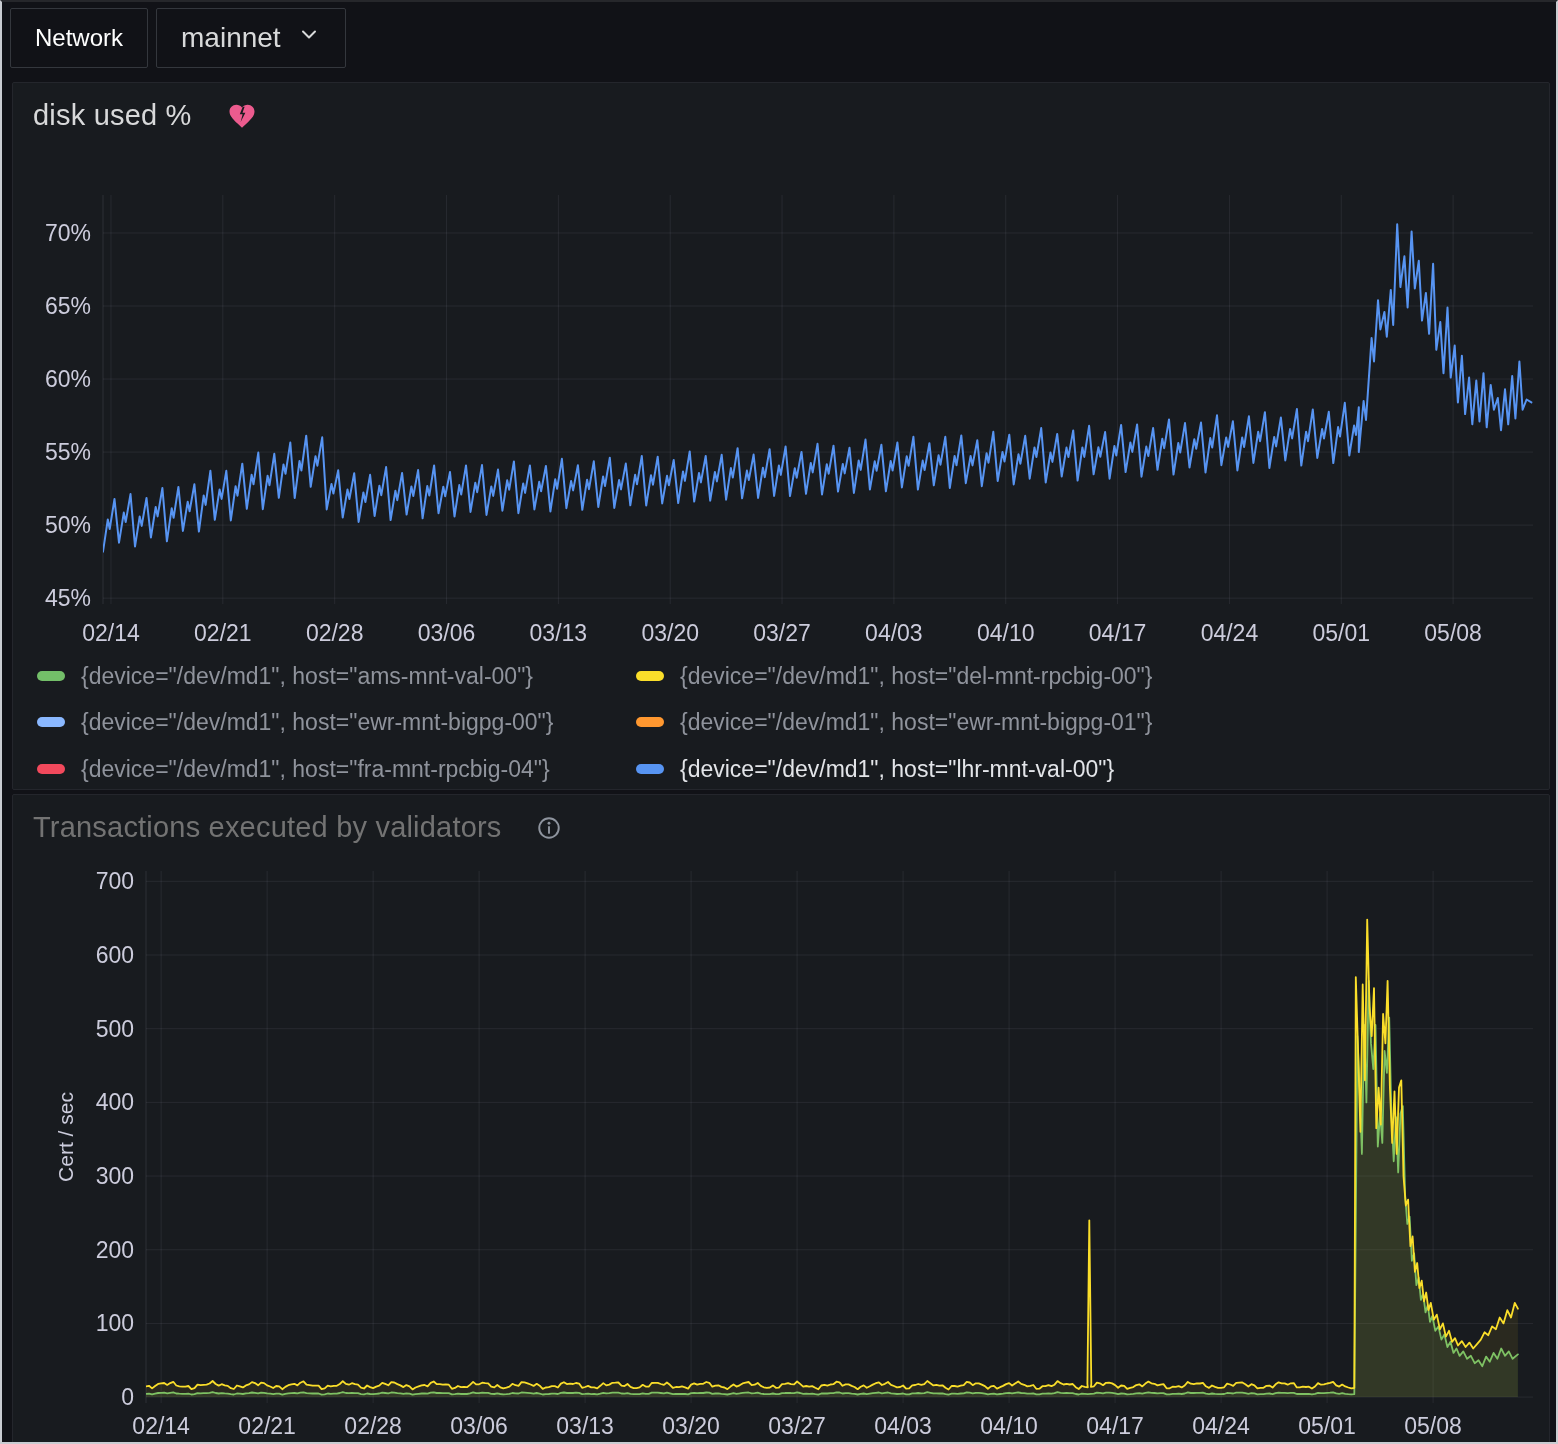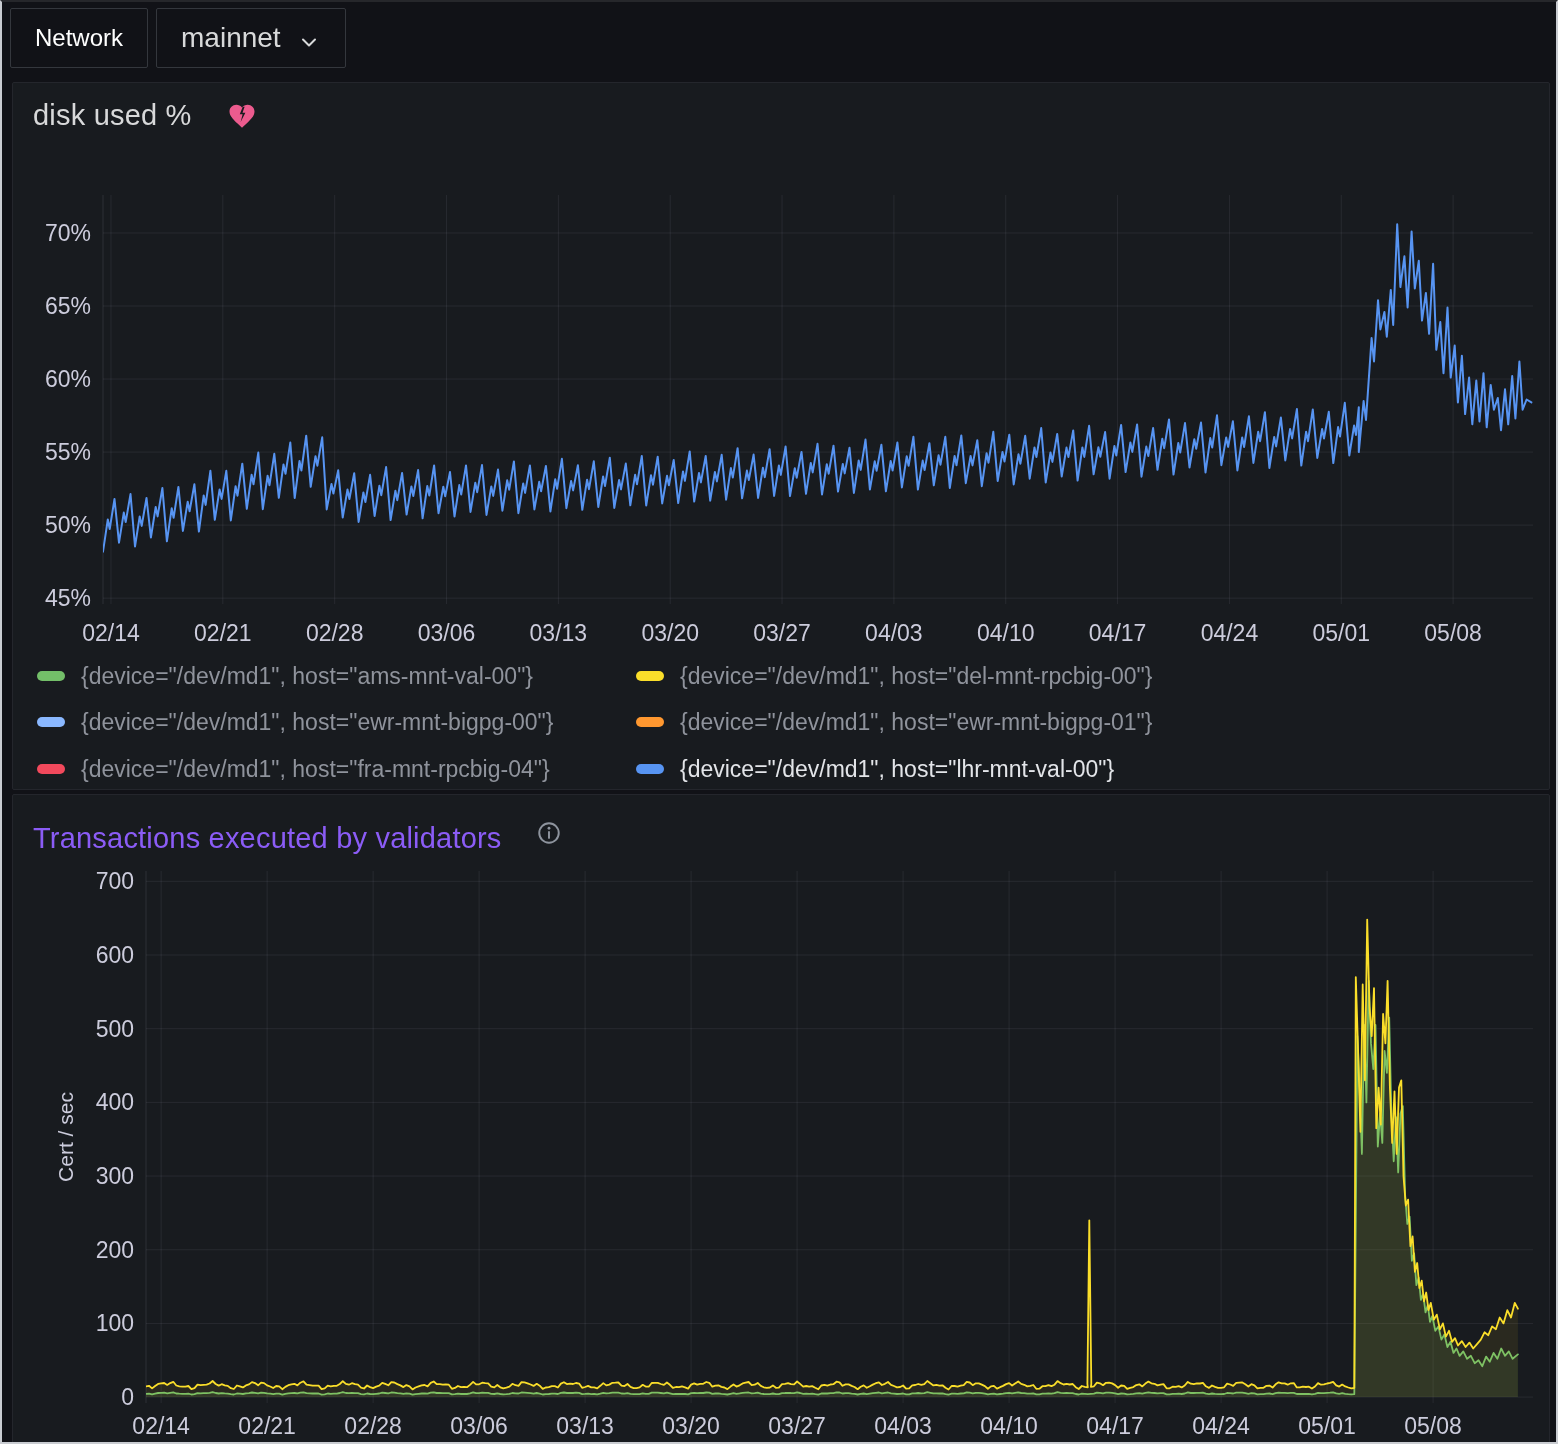--- a/index.html
+++ b/index.html
@@ -9,30 +9,30 @@
     border:2px solid #c9ccd1;border-top-color:#26272b;
     font-family:"Liberation Sans","DejaVu Sans",sans-serif;
     -webkit-font-smoothing:antialiased;
   }
   .topbar{position:absolute;left:8px;top:6px;display:flex;gap:8px;}
   .var-box{
     display:inline-flex;align-items:center;height:60px;box-sizing:border-box;
     border:1px solid #34373d;border-radius:2px;background:#111217;padding:0 24px;
   }
   .var-label{color:#ffffff;font-size:24px;font-weight:500;}
-  .var-value{color:#D8D9DA;font-size:28px;font-weight:500;display:flex;align-items:flex-end;gap:16px;}
+  .var-value{color:#D8D9DA;font-size:28px;font-weight:500;display:flex;align-items:flex-start;gap:16px;}
   .panel{
     position:absolute;left:10px;width:1538px;box-sizing:border-box;
     background:#181B1F;border:1px solid #24262c;border-radius:2px;
   }
   #panel-disk{top:80px;height:708px;}
   #panel-tx{top:792px;height:650px;}
   .panel-title-row{position:absolute;left:20px;top:16px;display:flex;align-items:center;}
   .panel-title{color:#D8D9DA;font-size:29px;font-weight:500;letter-spacing:.2px;}
-  .panel-title.dim{color:#8b5cf6;margin-top:11px;}
+  .panel-title.dim{color:#737373;}
   .chart-svg{position:absolute;left:0;top:0;}
   svg text{font-family:"Liberation Sans","DejaVu Sans",sans-serif;font-size:23px;fill:#CCCCDC;}
   .legend{position:absolute;left:0;top:570px;width:100%;}
   .legend-item{position:absolute;display:flex;align-items:center;height:46px;}
   .legend-swatch{width:28px;height:10px;border-radius:5px;flex:0 0 auto;}
   .legend-label{margin-left:16px;font-size:23px;color:#8F939C;white-space:nowrap;}
   .legend-item.hl .legend-label{color:#E3E5E9;}
   .ylabel-rot{
     position:absolute;left:-22px;top:330px;width:150px;text-align:center;
     transform:rotate(-90deg);transform-origin:center;

